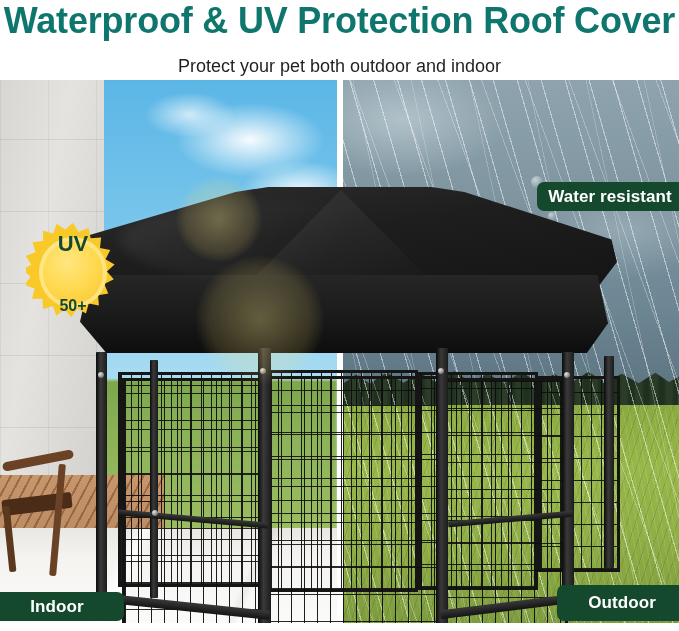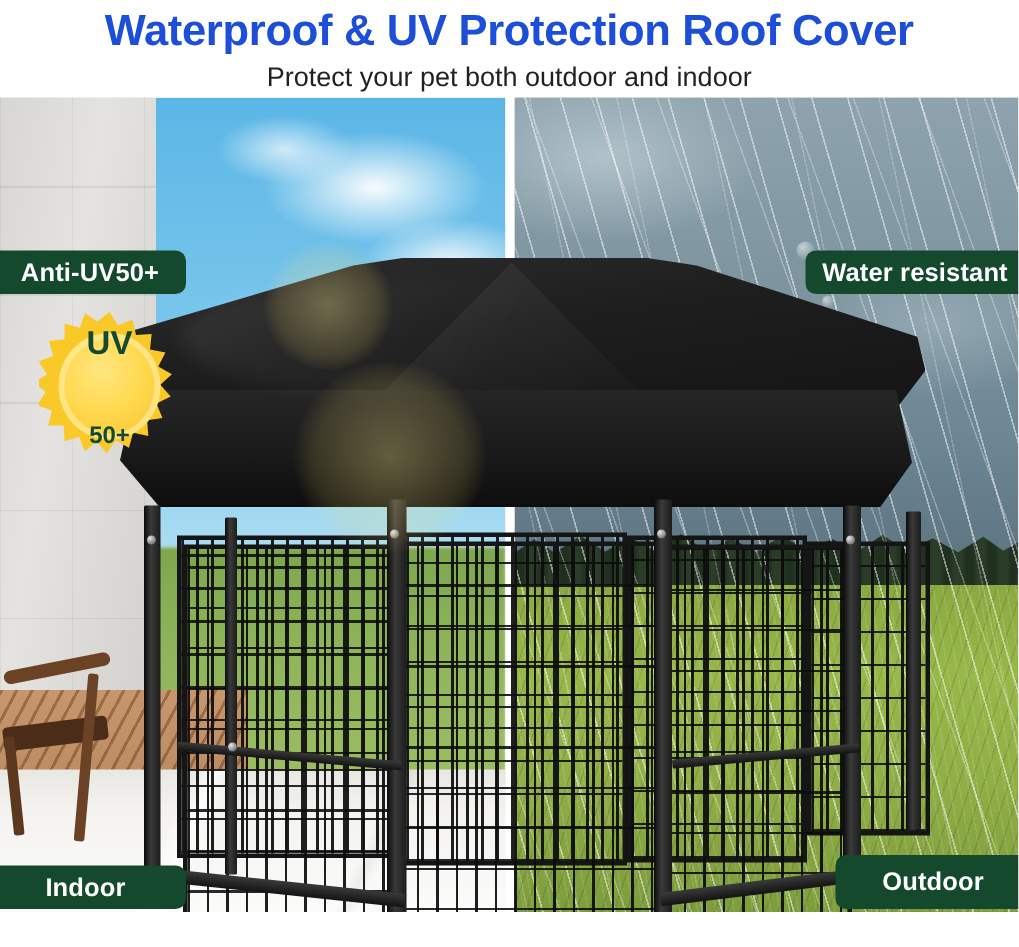--- a/index.html
+++ b/index.html
@@ -11,33 +11,33 @@
   }
 
   
   .header {
     width: 679px;
     padding-top: 4px;
     text-align: center;
     background: #ffffff;
   }
   .title {
-    font-size: 29px;
+    font-size: 36px;
     font-weight: bold;
-    color: #1d4ed8;
+    color: #0f766e;
     letter-spacing: -0.2px;
     line-height: 34px;
     white-space: nowrap;
   }
   .subtitle {
     font-size: 18px;
     font-weight: normal;
     color: #231f20;
     line-height: 24px;
-    margin-top: 1px;
+    margin-top: 16px;
     white-space: nowrap;
   }
 
   
   .stage {
     position: relative;
     width: 679px;
     height: 543px;
     margin-top: 2px;
     overflow: hidden;
@@ -401,18 +401,17 @@
     <svg class="rays" viewBox="0 0 94 99">
       <polygon points="47,0 52.6,8.9 62.4,5.1 64.7,15.3 75.1,14.6 74,25 84.3,27 79.5,36.3 88.6,41.5 80.9,48.5 87.8,56.3 78.3,61 82.3,70.6 72.1,72.2 72.9,82.6 62.7,80.5 60,90.5 51.1,85.6 45.2,94.2 38.5,86.3 30.5,92.8 26.8,83.1 17.1,86.1 16.4,75.7 6.1,75.7 8.6,65.6 -1.2,62.1 4.4,53.4 -3.6,46.6 5.3,41.7 -0.2,32.9 9.5,29.3 6.5,19.3 17,18.1 17.1,7.7 27.2,10.5 30.7,0.8 39.1,6.4" fill="#f9c829"></polygon>
     </svg>
     <div class="disc"></div>
     <div class="uv-text">
       <span class="l1">UV</span>
       <span class="l2">50+</span>
     </div>
   </div>
 
-  <div class="badge badge-tl">Anti-UV50+</div>
   <div class="badge badge-tr">Water resistant</div>
   <div class="badge badge-bl">Indoor</div>
   <div class="badge badge-br">Outdoor</div>
 
 </div>
 
 </body></html>

